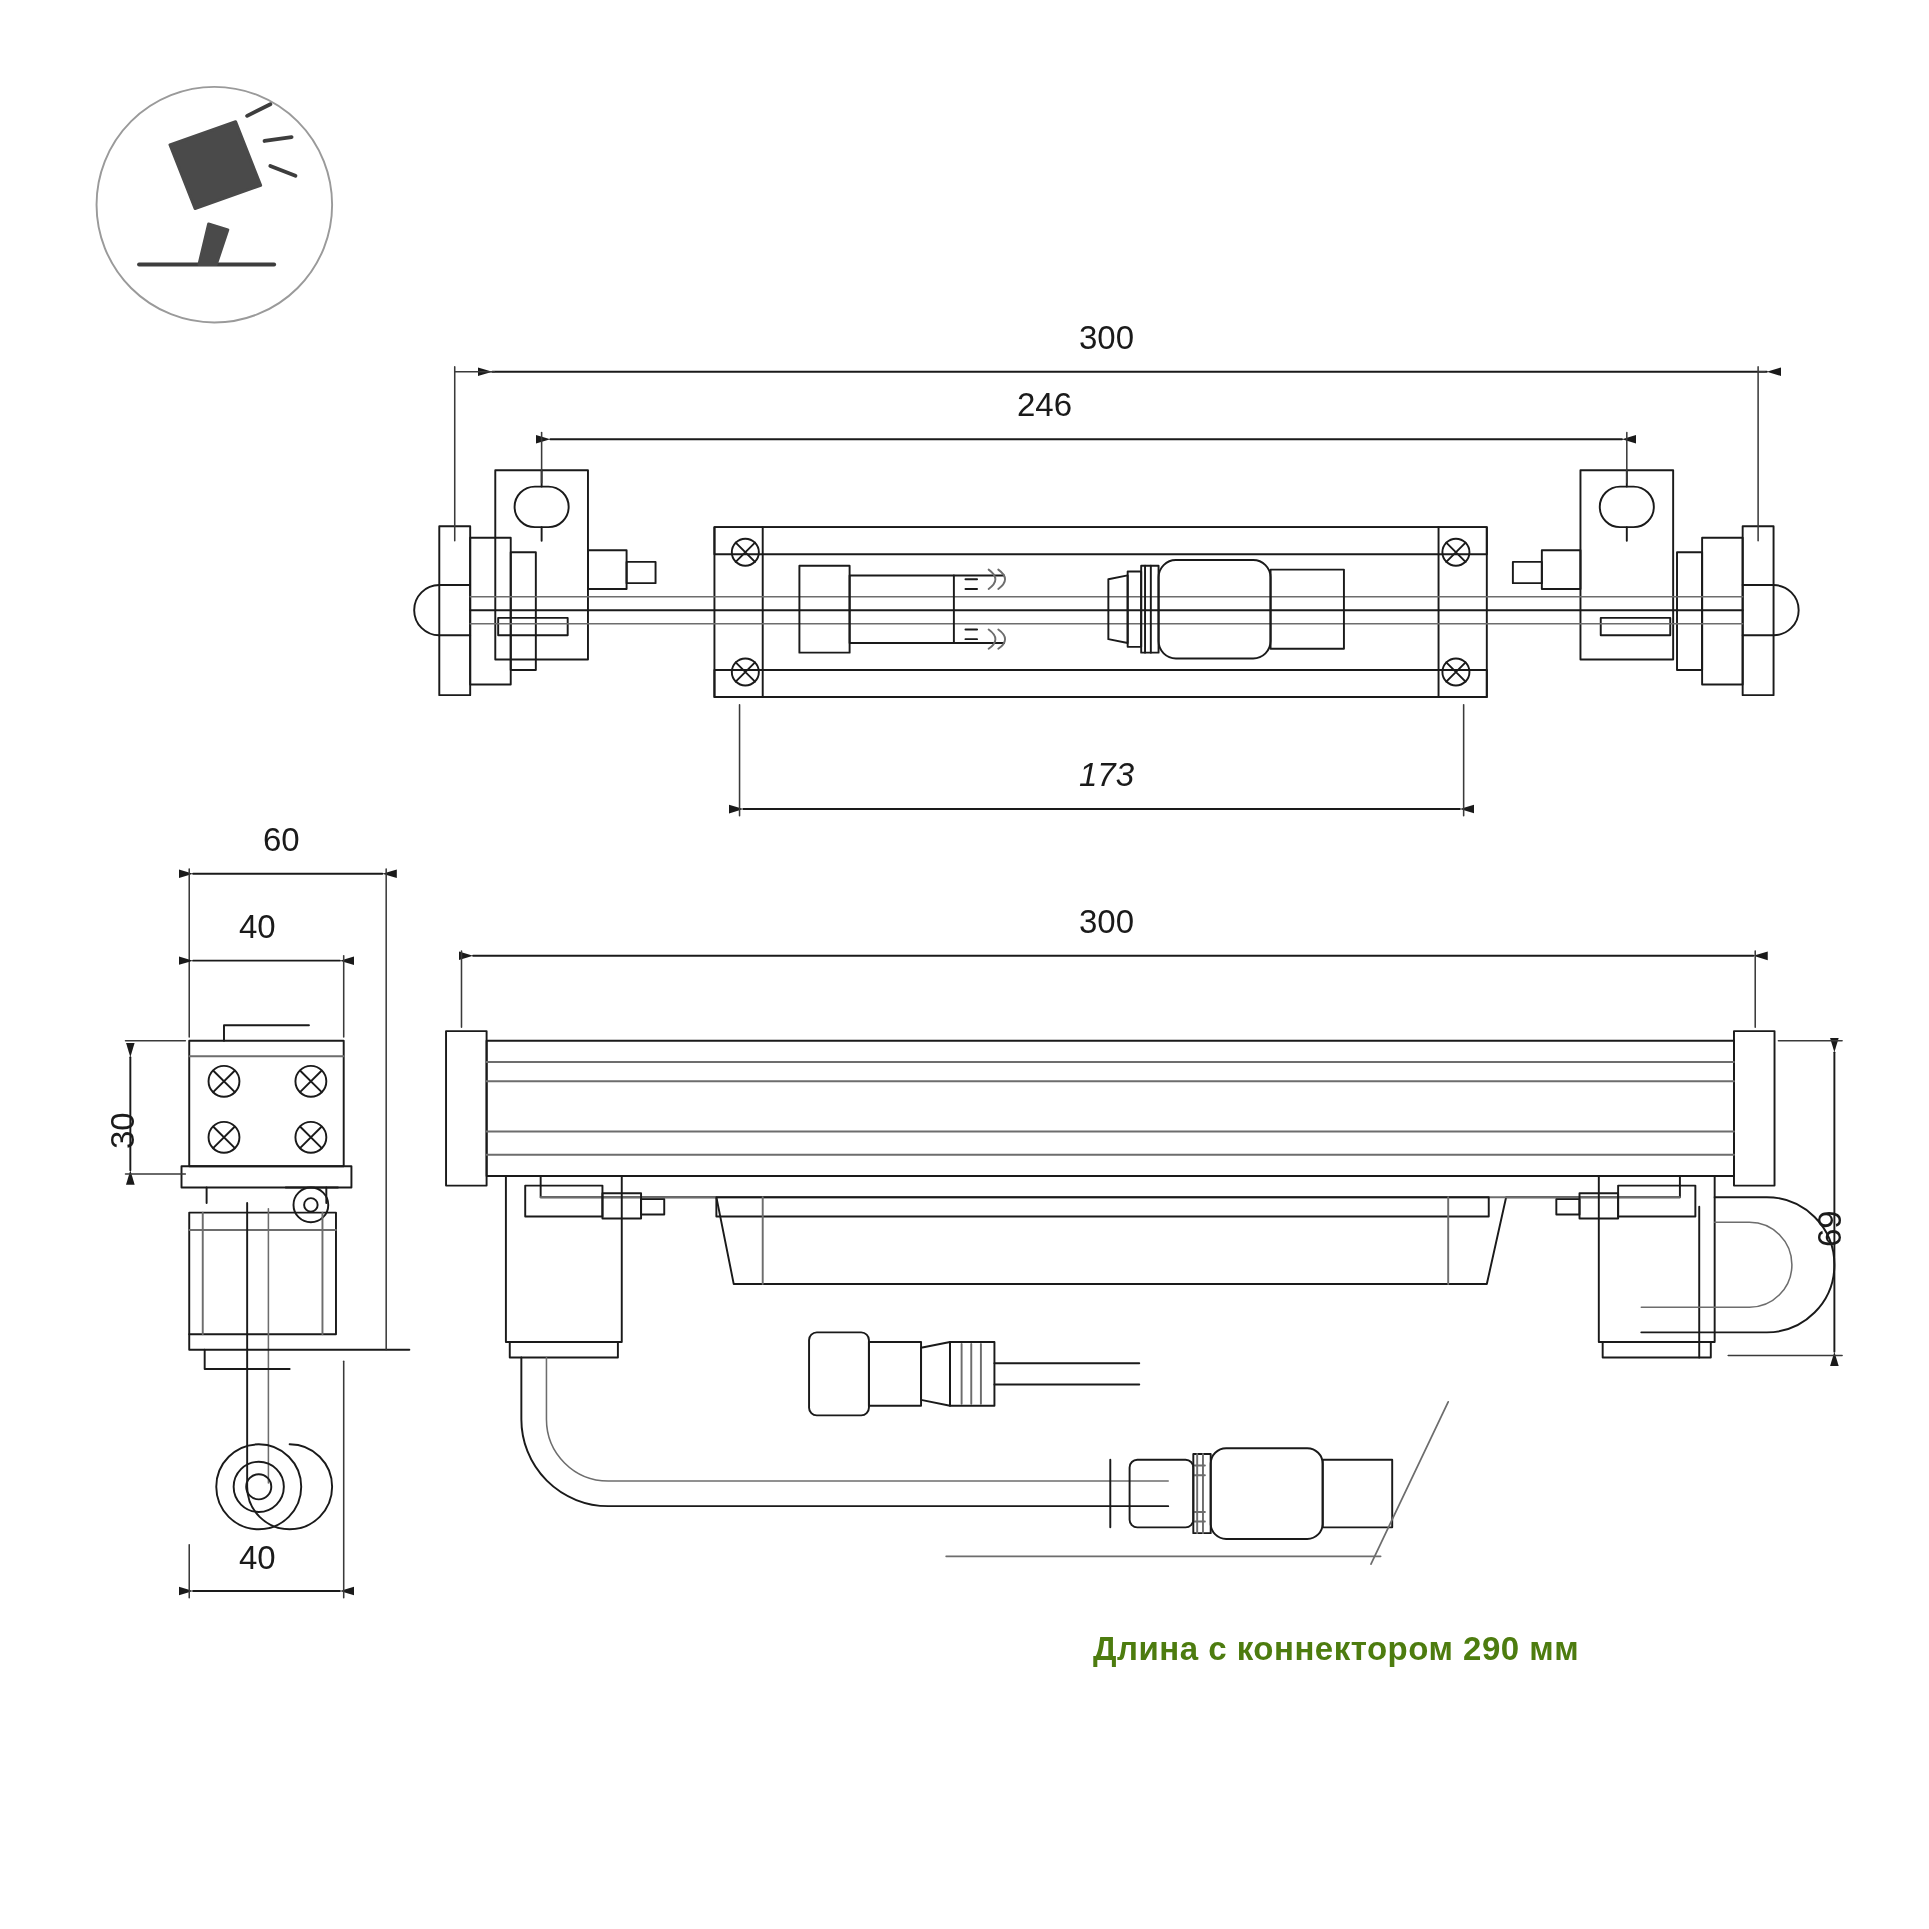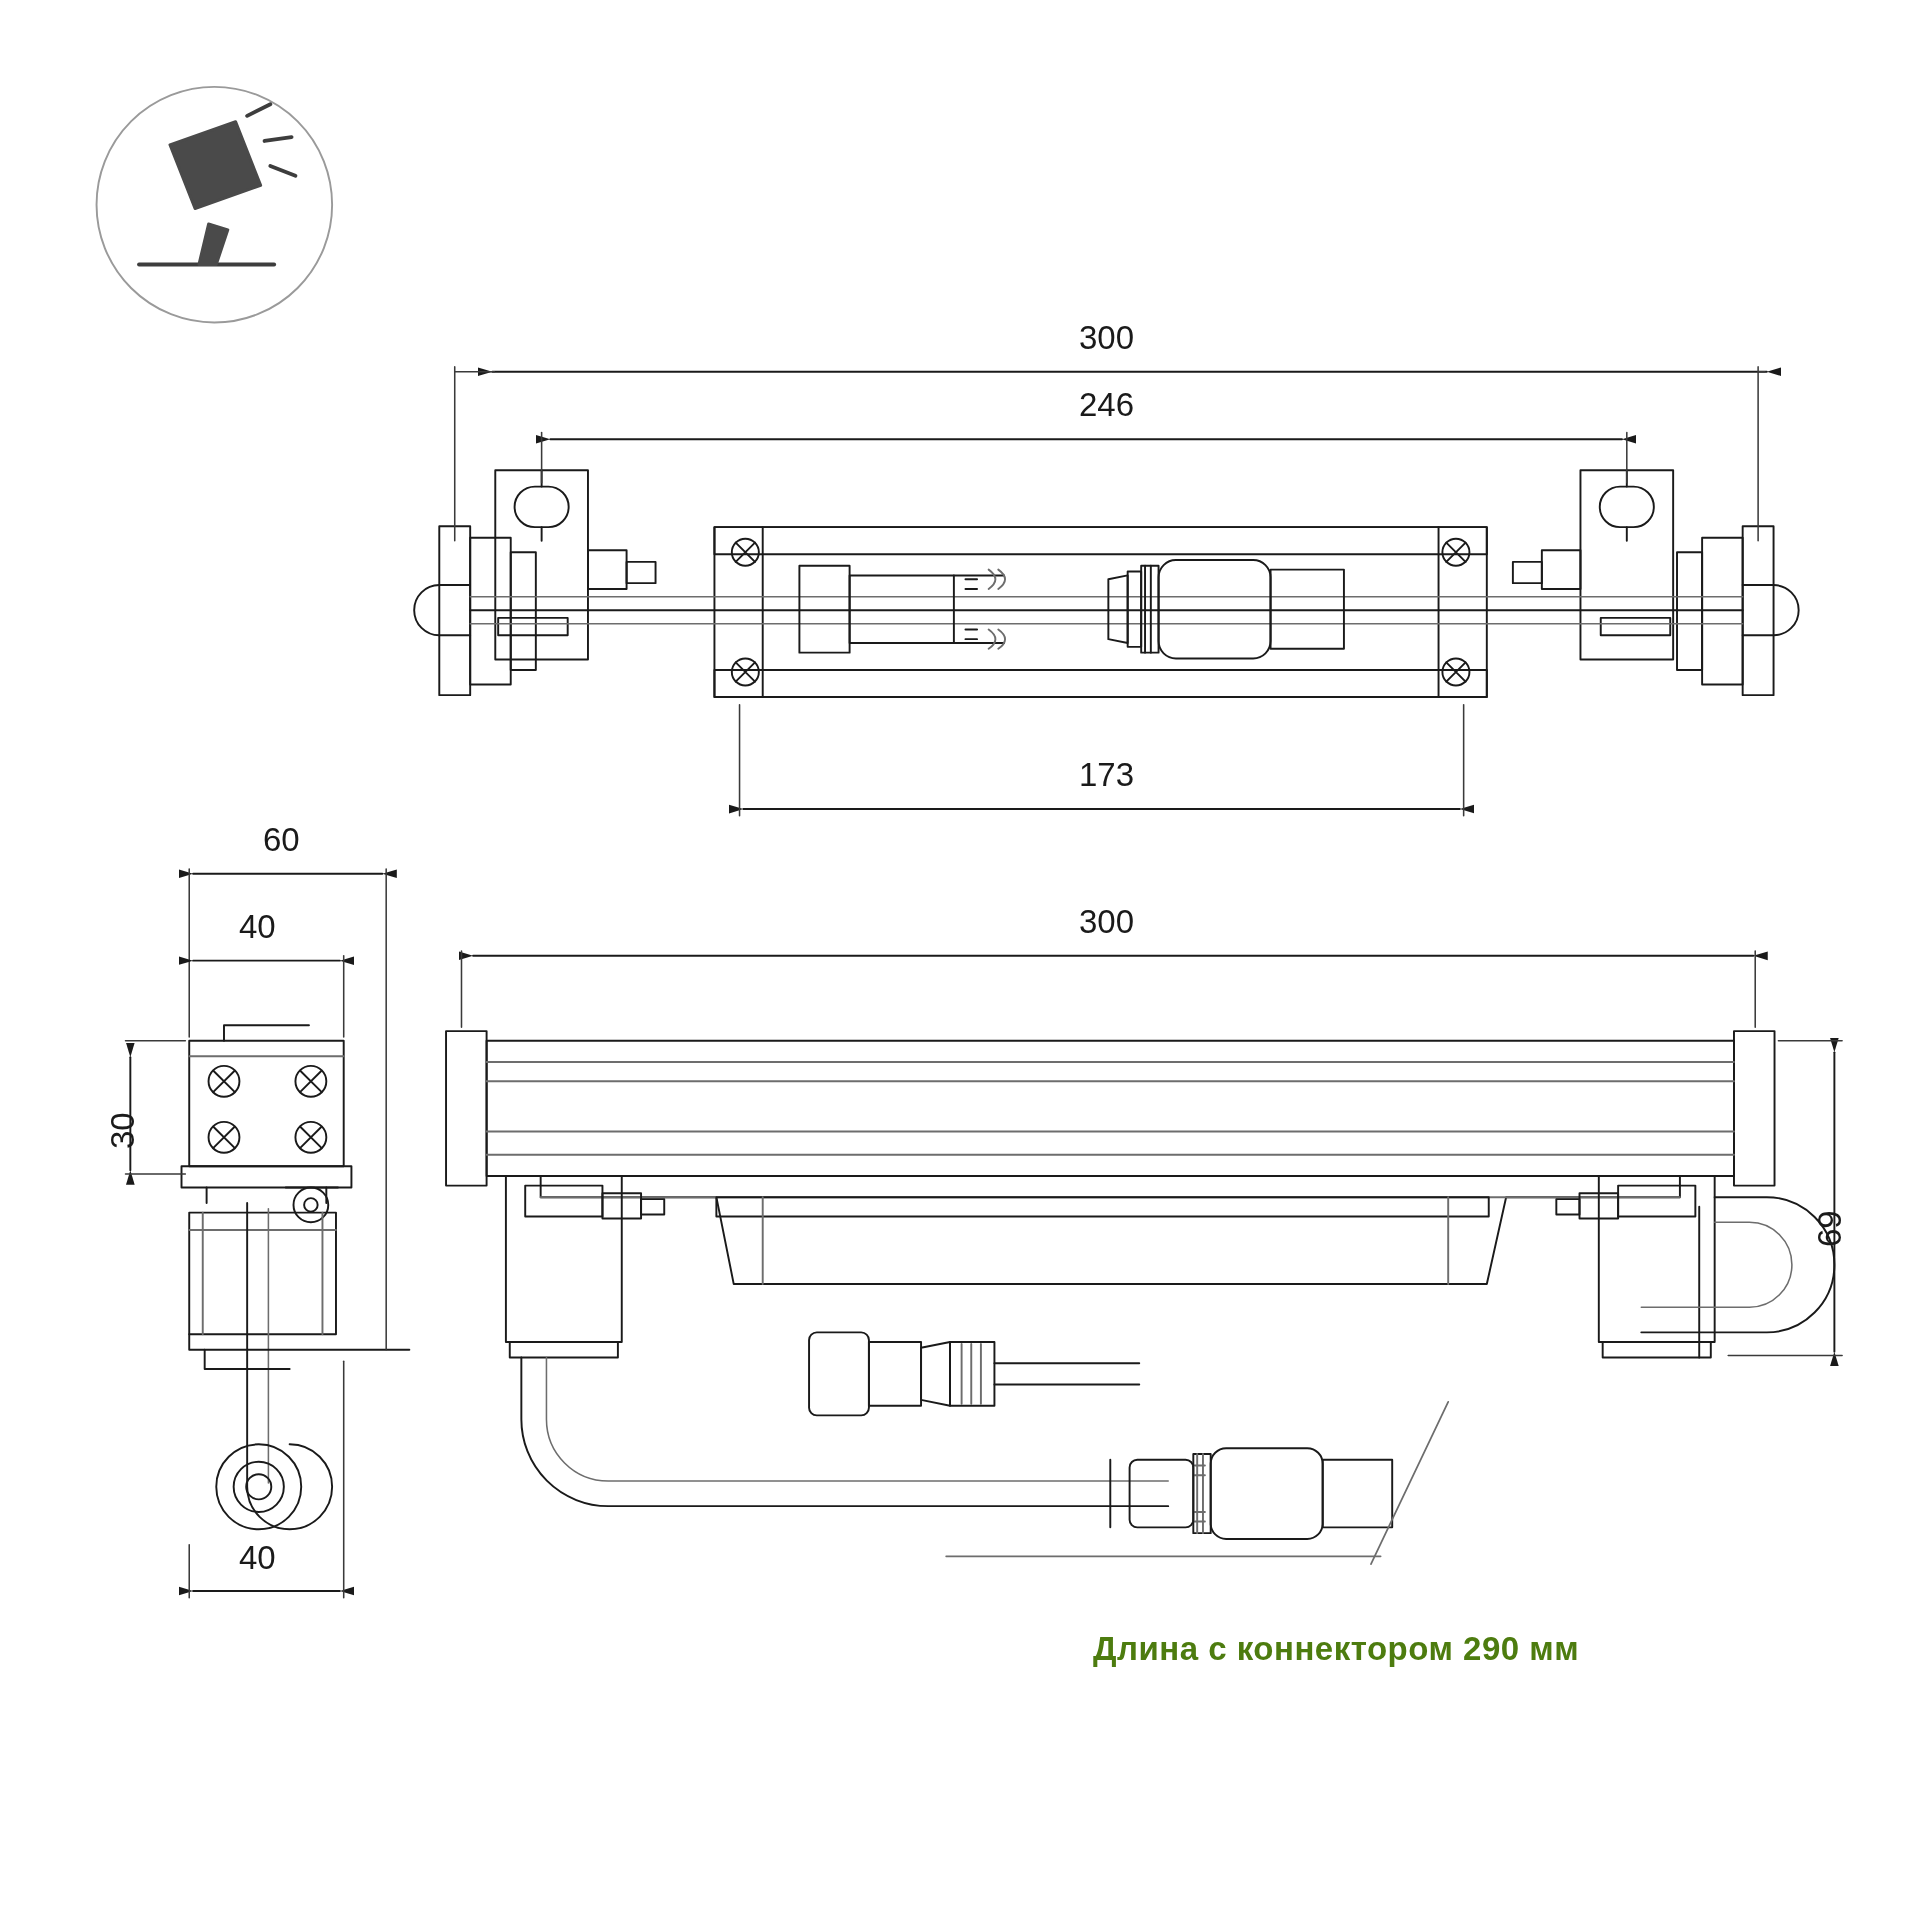--- a/index.html
+++ b/index.html
@@ -259,23 +259,23 @@
 
         <path d="M1900,1090 L1900,1400" marker-start="url(#arrL)" marker-end="url(#arrR)"></path>
         <path d="M1842,1078 L1908,1078" stroke="#3a3a3a" stroke-width="1.6"></path>
         <path d="M1790,1404 L1908,1404" stroke="#3a3a3a" stroke-width="1.6"></path>
       </g>
     </g>
   </svg>
 
   <div class="dim-label" style="left:1079px;top:319px;">300</div>
 
-  <div class="dim-label" style="left:1079px;top:386px;">246</div>
-
-  <div class="dim-label" style="left:1079px;top:756px;">173</div>
+  <div class="dim-label" style="left:1017px;top:386px;">246</div>
+
+  <div class="dim-label" style="left:1079px;top:756px;font-style:italic;">173</div>
 
   <div class="dim-label" style="left:263px;top:821px;">60</div>
 
   <div class="dim-label" style="left:239px;top:908px;">40</div>
 
   <div class="dim-label rot" style="left:104px;top:1149px;">30</div>
 
   <div class="dim-label" style="left:239px;top:1539px;">40</div>
 
   <div class="dim-label" style="left:1079px;top:903px;">300</div>

